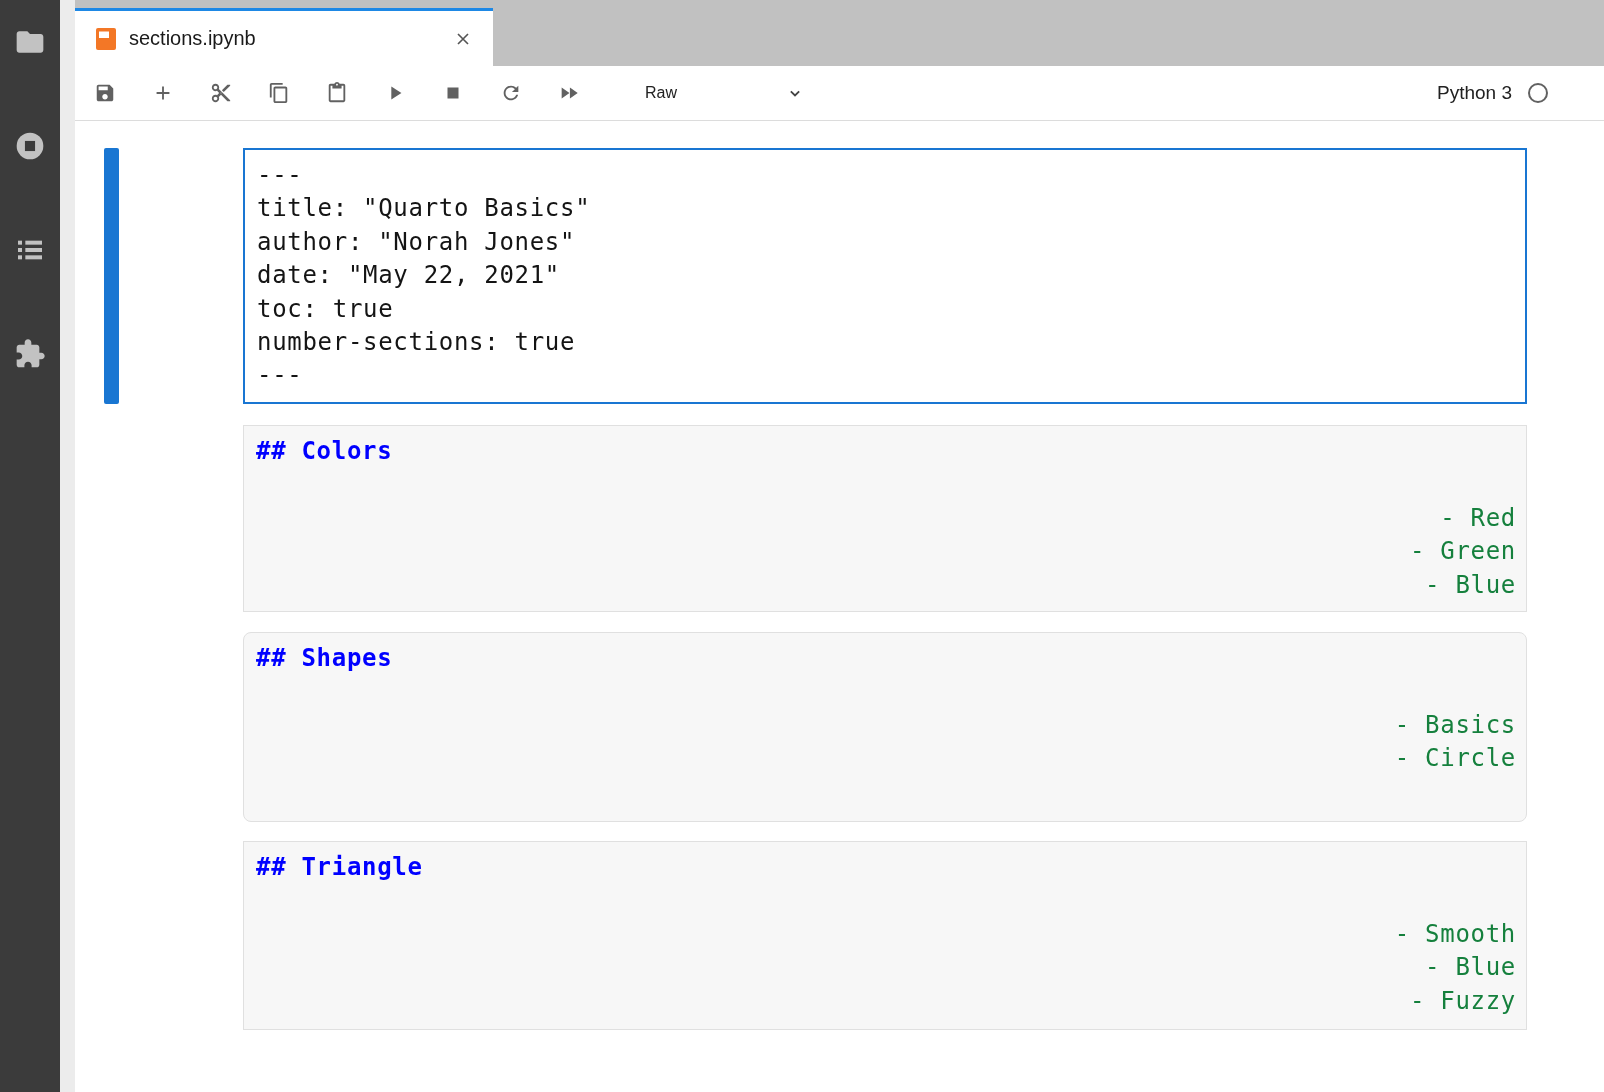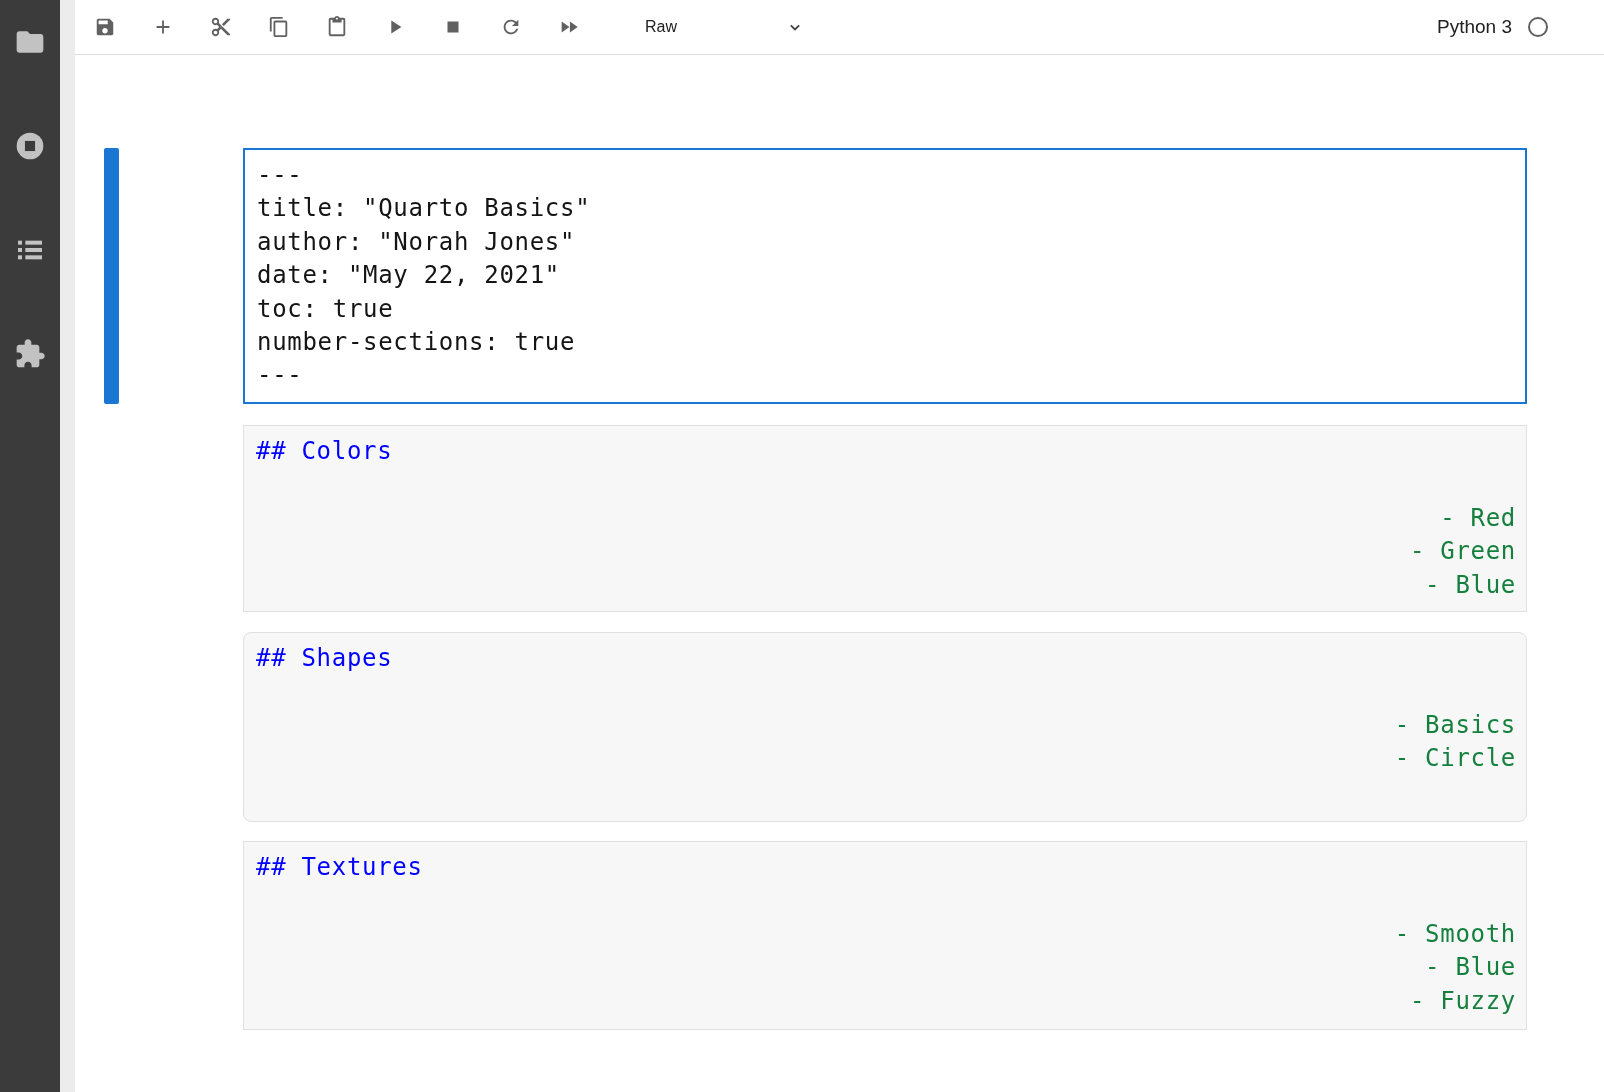--- a/index.html
+++ b/index.html
@@ -56,21 +56,21 @@
               background:#ffffff; border:2px solid #1976d2; padding:9px 10px 0 12px;
               color:#141414; cursor:text; }
 
   .md-cell { position:absolute; left:168px; width:1284px; background:#f7f7f7;
              border:1px solid #e0e0e0; padding:9px 10px 0 12px; cursor:text; }
   .md0 { top:304px; height:187px; }
   .md1 { top:511px; height:190px;border-radius:8px; }
   .md2 { top:720px; height:189px; }
 
   .line { height:33.4px; white-space:pre; }
-  .md-h { color:#0000ff; font-weight:normal; }
+  .md-h { color:#0000ff; font-weight:bold; }
   .md-li { color:#15803d;text-align:right; }
   .blank { height:33.4px; }
 </style>
 </head>
 <body>
 
 <div class="sidebar">
   <div class="side-btn">
     <svg viewBox="0 0 24 24">
         <path fill="#c2c2c2" d="M10 4H4c-1.1 0-2 .9-2 2v12c0 1.1.9 2 2 2h16c1.1 0 2-.9 2-2V8c0-1.1-.9-2-2-2h-8l-2-2z"></path>
@@ -96,20 +96,36 @@
     <svg viewBox="0 0 24 24">
         <path fill="#c2c2c2" d="M20.5 11H19V7c0-1.1-.9-2-2-2h-4V3.5C13 2.12 11.88 1 10.5 1S8 2.12 8 3.5V5H4c-1.1 0-2 .9-2 2v3.8h1.5c1.49 0 2.7 1.21 2.7 2.7s-1.21 2.7-2.7 2.7H2V20c0 1.1.9 2 2 2h3.8v-1.5c0-1.49 1.21-2.7 2.7-2.7 1.49 0 2.7 1.21 2.7 2.7V22H17c1.1 0 2-.9 2-2v-4h1.5c1.38 0 2.5-1.12 2.5-2.5S21.88 11 20.5 11z"></path>
       </svg>
   </div>
 </div>
 
 <div class="gutter"></div>
 
 <div class="main">
 
+  <div class="tabbar">
+    <div class="tab">
+      <span class="tab-ic">
+        <svg viewBox="0 0 22 24">
+          <rect x="1" y="1" width="20" height="22" rx="2" fill="#f37726"></rect>
+          <rect x="4" y="4.5" width="10" height="6.5" fill="#ffffff"></rect>
+        </svg>
+      </span>
+      <span class="tab-title">sections.ipynb</span>
+      <span class="tab-close">
+        <svg viewBox="0 0 24 24" width="20" height="20">
+            <path stroke="#555" stroke-width="2" fill="none" d="M6 6l12 12M18 6L6 18"></path>
+          </svg>
+      </span>
+    </div>
+  </div>
 
   <div class="toolbar">
     <div class="tbtn">
       <svg viewBox="0 0 24 24">
           <path fill="#616161" d="M17 3H5c-1.11 0-2 .9-2 2v14c0 1.1.89 2 2 2h14c1.1 0 2-.9 2-2V7l-4-4zm-5 16c-1.66 0-3-1.34-3-3s1.34-3 3-3 3 1.34 3 3-1.34 3-3 3zm3-10H5V5h10v4z"></path>
         </svg>
     </div>
     <div class="tbtn">
       <svg viewBox="0 0 24 24">
           <path fill="#616161" d="M19 13h-6v6h-2v-6H5v-2h6V5h2v6h6v2z"></path>
@@ -189,21 +205,21 @@
     </div>
 
     <div class="md-cell md1 code">
       <div class="line md-h">## Shapes</div>
       <div class="blank"></div>
       <div class="line md-li">- Basics</div>
       <div class="line md-li">- Circle</div>
     </div>
 
     <div class="md-cell md2 code">
-      <div class="line md-h">## Textures</div>
+      <div class="line md-h">## Triangle</div>
       <div class="blank"></div>
       <div class="line md-li">- Smooth</div>
       <div class="line md-li">- Blue</div>
       <div class="line md-li">- Fuzzy</div>
     </div>
 
   </div>
 </div>
 
 </body></html>

